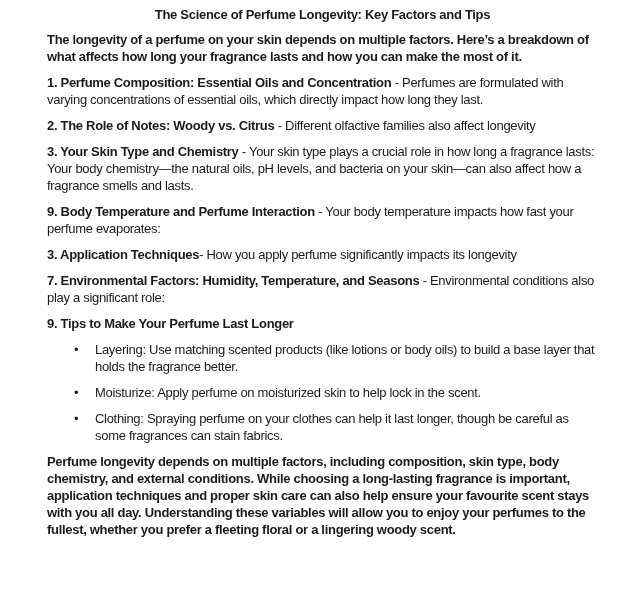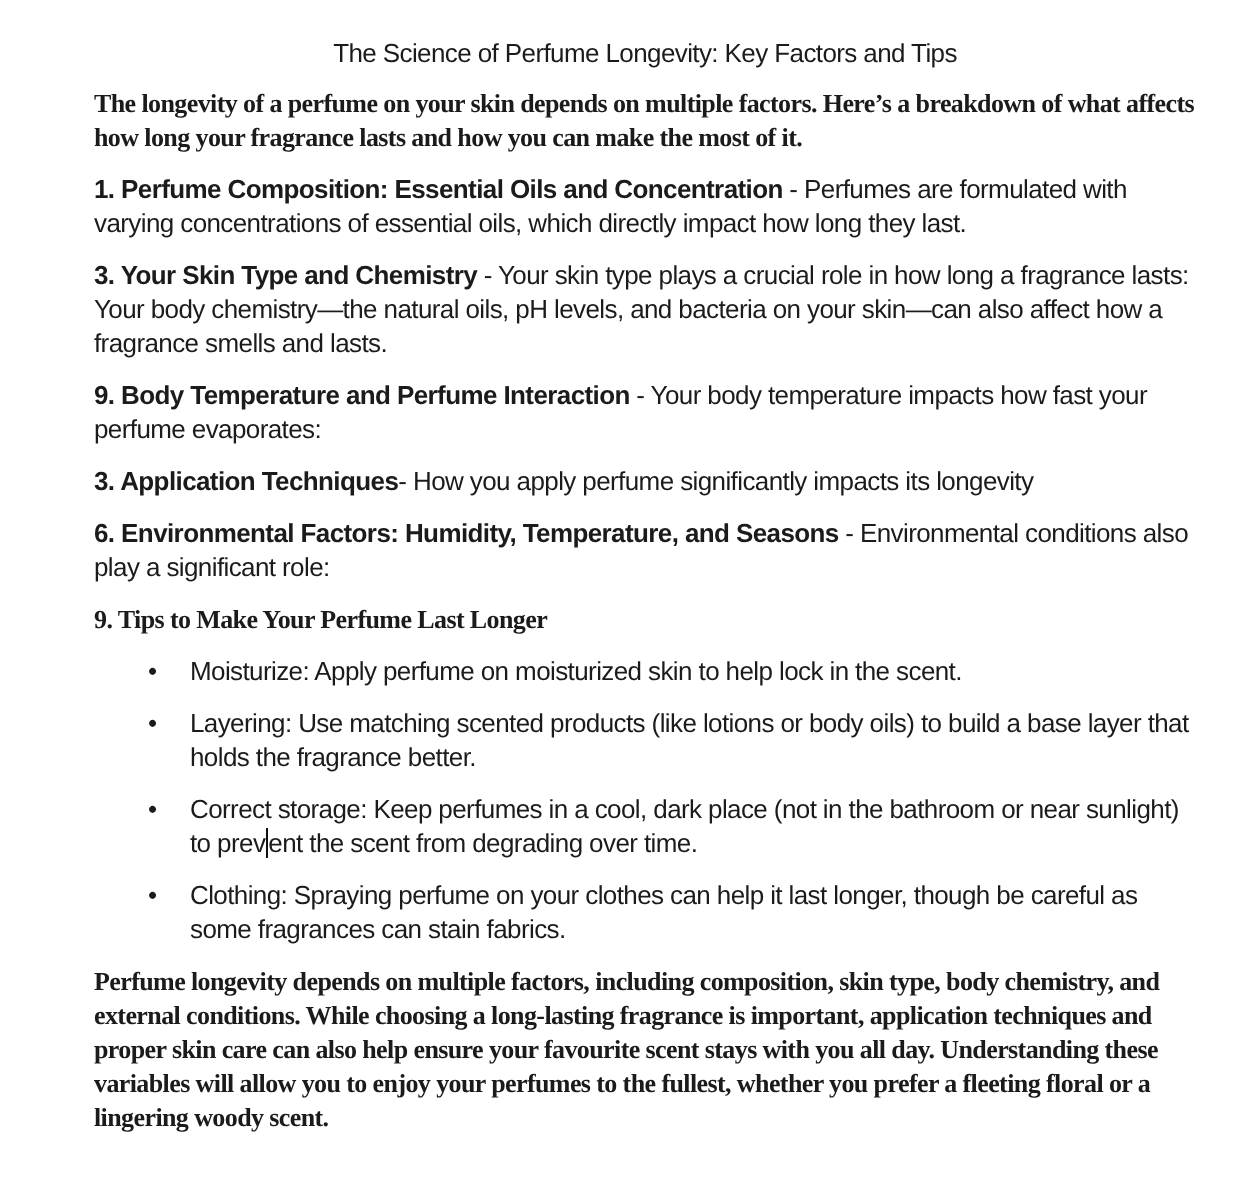--- a/index.html
+++ b/index.html
@@ -14,28 +14,28 @@
     font-family: "Liberation Sans", "DejaVu Sans", sans-serif;
     color: #1b1b1b;
   }
   .doc {
     padding: 6px 27px 0 47px;
     font-size: 13px;
     line-height: 17px;
     letter-spacing: -0.3px;
   }
   .title {
-    font-weight: 400;
+    font-weight: 700;
     text-align: center;
-    margin: 12px 0 8px 0;
+    margin: 0 0 8px 0;
   }
   .para {
     margin: 0 0 9px 0;
   }
-  .bold { font-weight: 700; font-family: Liberation Serif, serif; }
+  .bold { font-weight: 700; }
   .b { font-weight: 700; text-align: center; }
   ul.tips {
     list-style: none;
     margin: 0;
     padding: 0;
   }
   ul.tips li {
     position: relative;
     padding-left: 48px;
     margin: 0 0 9px 0;
@@ -58,33 +58,33 @@
 <body>
 
 <div class="doc">
 
   <div class="title">The Science of Perfume Longevity: Key Factors and Tips</div>
 
   <p class="para bold">The longevity of a perfume on your skin depends on multiple factors. Here’s a breakdown of what affects how long your fragrance lasts and how you can make the most of it.</p>
 
   <p class="para"><span class="b">1. Perfume Composition: Essential Oils and Concentration</span><span> - </span><span>Perfumes are formulated with varying concentrations of essential oils, which directly impact how long they last.</span></p>
 
+  <p class="para"><span class="b">2. The Role of Notes: Woody vs. Citrus</span><span> - </span><span>Different olfactive families also affect longevity</span></p>
 
   <p class="para"><span class="b">3. Your Skin Type and Chemistry</span><span> - </span><span>Your skin type plays a crucial role in how long a fragrance lasts: Your body chemistry—the natural oils, pH levels, and bacteria on your skin—can also affect how a fragrance smells and lasts.</span></p>
 
   <p class="para"><span class="b">9. Body Temperature and Perfume Interaction</span><span> - </span><span>Your body temperature impacts how fast your perfume evaporates:</span></p>
 
   <p class="para"><span class="b">3. Application Techniques</span><span>- </span><span>How you apply perfume significantly impacts its longevity</span></p>
 
-  <p class="para"><span class="b">6. Environmental Factors: Humidity, Temperature, and Seasons</span><span> - </span><span>Environmental conditions also play a significant role:</span></p>
+  <p class="para"><span class="b">7. Environmental Factors: Humidity, Temperature, and Seasons</span><span> - </span><span>Environmental conditions also play a significant role:</span></p>
 
   <p class="para bold">9. Tips to Make Your Perfume Last Longer</p>
 
   <ul class="tips">
+    <li><span>Layering: Use matching scented products (like lotions or body oils) to build a base layer that holds the fragrance better.</span></li>
     <li><span>Moisturize: Apply perfume on moisturized skin to help lock in the scent.</span></li>
-    <li><span>Layering: Use matching scented products (like lotions or body oils) to build a base layer that holds the fragrance better.</span></li>
-    <li><span>Correct storage: Keep perfumes in a cool, dark place (not in the bathroom or near sunlight) to prev</span><span class="caret"></span><span>ent the scent from degrading over time.</span></li>
     <li><span>Clothing: Spraying perfume on your clothes can help it last longer, though be careful as some fragrances can stain fabrics.</span></li>
   </ul>
 
   <p class="para bold">Perfume longevity depends on multiple factors, including composition, skin type, body chemistry, and external conditions. While choosing a long-lasting fragrance is important, application techniques and proper skin care can also help ensure your favourite scent stays with you all day. Understanding these variables will allow you to enjoy your perfumes to the fullest, whether you prefer a fleeting floral or a lingering woody scent.</p>
 
 </div>
 
 </body></html>

